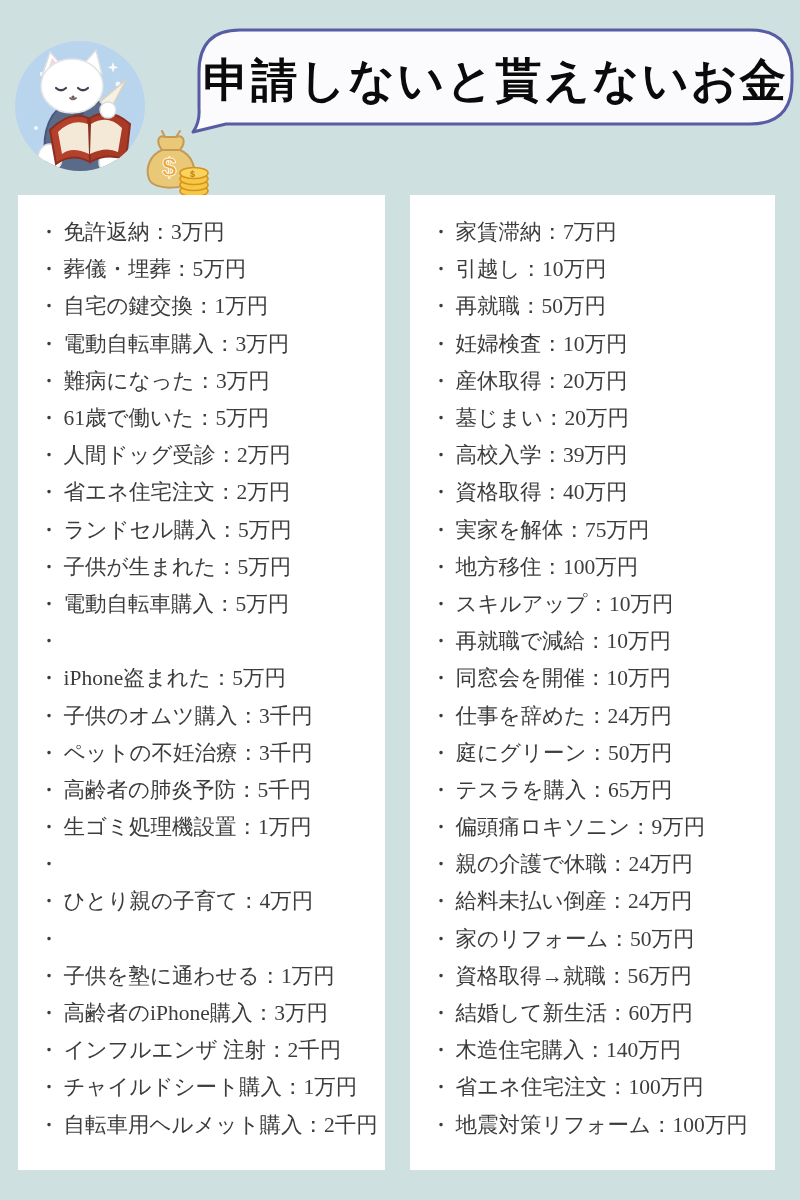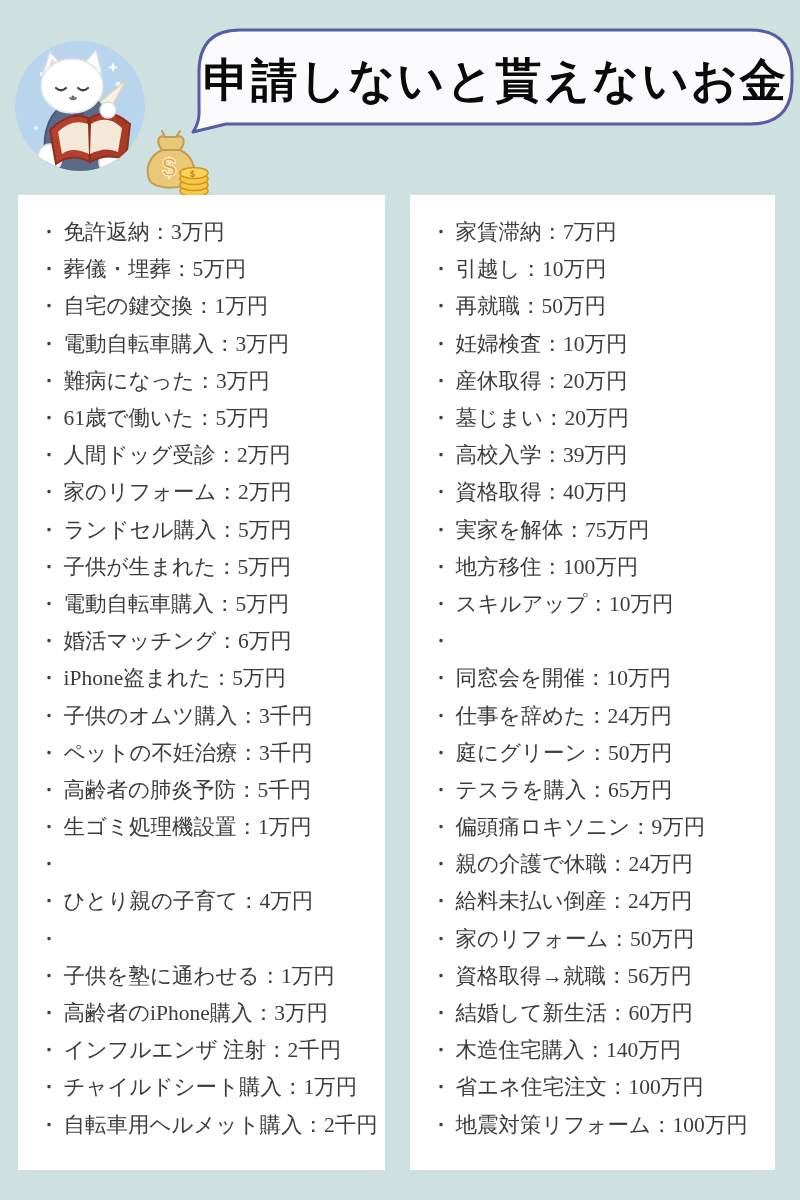--- a/index.html
+++ b/index.html
@@ -146,37 +146,36 @@
       <li>
         <span class="bullet">・</span>
         <span>61歳で働いた：5万円</span>
       </li>
       <li>
         <span class="bullet">・</span>
         <span>人間ドッグ受診：2万円</span>
       </li>
       <li>
         <span class="bullet">・</span>
-        <span>家のリフォーム：2万円</span>
+        <span>省エネ住宅注文：2万円</span>
       </li>
       <li>
         <span class="bullet">・</span>
         <span>ランドセル購入：5万円</span>
       </li>
       <li>
         <span class="bullet">・</span>
         <span>子供が生まれた：5万円</span>
       </li>
       <li>
         <span class="bullet">・</span>
         <span>電動自転車購入：5万円</span>
       </li>
       <li>
         <span class="bullet">・</span>
-        <span>婚活マッチング：6万円</span>
       </li>
       <li>
         <span class="bullet">・</span>
         <span>iPhone盗まれた：5万円</span>
       </li>
       <li>
         <span class="bullet">・</span>
         <span>子供のオムツ購入：3千円</span>
       </li>
       <li>
@@ -265,20 +264,21 @@
       <li>
         <span class="bullet">・</span>
         <span>地方移住：100万円</span>
       </li>
       <li>
         <span class="bullet">・</span>
         <span>スキルアップ：10万円</span>
       </li>
       <li>
         <span class="bullet">・</span>
+        <span>再就職で減給：10万円</span>
       </li>
       <li>
         <span class="bullet">・</span>
         <span>同窓会を開催：10万円</span>
       </li>
       <li>
         <span class="bullet">・</span>
         <span>仕事を辞めた：24万円</span>
       </li>
       <li>

